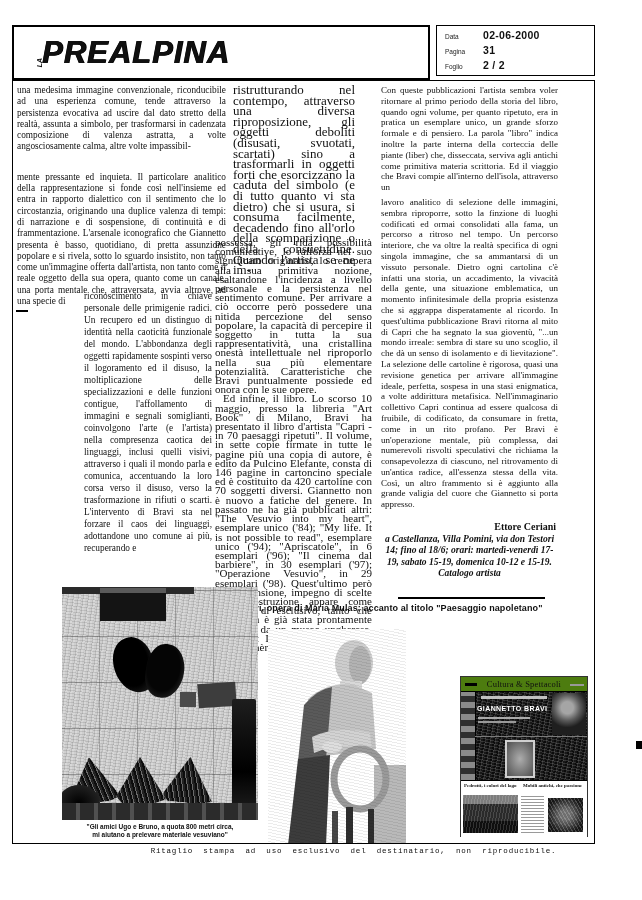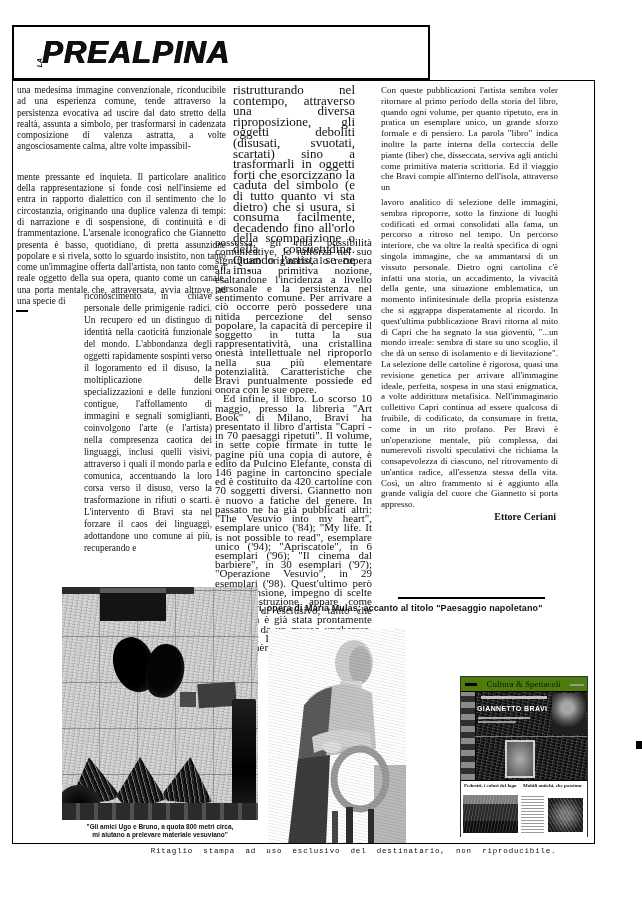--- a/index.html
+++ b/index.html
@@ -32,21 +32,21 @@
   .col p{margin:0;hyphens:auto;-webkit-hyphens:auto;}
   .col p.gap{margin-top:19px;}
   .col p.gap-sm{margin-top:4px;}
   .col p.indent{text-indent:8px;}
   .col-a1{left:17px;top:85px;width:209px;font-size:9.3px;line-height:11.3px;}
   .col-a2{left:84px;top:290px;width:128px;font-size:9.3px;line-height:12px;}
   .left-dash{position:absolute;left:16px;top:310px;width:12px;height:2px;background:#000;}
   .col-b1{left:233px;top:85px;width:122px;font-size:13px;line-height:10.6px;}
   .col-b2{left:215px;top:238px;width:157px;font-size:11px;line-height:9.2px;}
   .col-c1{left:381px;top:85px;width:177px;font-size:9px;line-height:10.8px;}
-  .byline{margin-top:2px;text-align:right;font-weight:bold;font-size:10px;padding-right:2px;}
+  .byline{margin-top:12px;text-align:right;font-weight:bold;font-size:10px;padding-right:2px;}
   .event-info{margin-top:1px;text-align:center;font-style:italic;font-weight:bold;
               font-size:9.5px;line-height:11.5px;}
 
   
   .caption-rule{position:absolute;left:398px;top:597px;width:147px;height:2px;background:#000;}
   .photo-caption{position:absolute;left:193px;top:603px;width:360px;
                  font:bold 9px "Liberation Sans",sans-serif;letter-spacing:.1px;}
   .artwork-caption{position:absolute;left:52px;top:823px;width:216px;text-align:center;
                    font:bold 6.5px "Liberation Sans",sans-serif;line-height:8px;}
 
@@ -131,20 +131,34 @@
 </style>
 </head>
 <body>
 
 <div class="page">
 
   <div class="logo-box">
     <span class="logo-la">LA</span>
     <span class="logo-text">PREALPINA</span>
   </div>
+  <div class="meta-box">
+    <div class="meta-row">
+      <span class="meta-label">Data</span>
+      <span class="meta-value">02-06-2000</span>
+    </div>
+    <div class="meta-row">
+      <span class="meta-label">Pagina</span>
+      <span class="meta-value">31</span>
+    </div>
+    <div class="meta-row">
+      <span class="meta-label">Foglio</span>
+      <span class="meta-value">2 / 2</span>
+    </div>
+  </div>
 
   <div class="main-frame"></div>
 
   <div class="col col-a1">
     <p>una medesima immagine convenzionale, riconducibile ad una esperienza comune, tende attraverso la persistenza evocativa ad uscire dal dato stretto della realtà, assunta a simbolo, per trasformarsi in cadenzata composizione di valenza astratta, a volte angosciosamente calma, altre volte impassibil-</p>
     <p class="gap">mente pressante ed inquieta. Il particolare analitico della rappresentazione si fonde così nell'insieme ed entra in rapporto dialettico con il sentimento che lo circostanzia, originando una duplice valenza di tempi: di narrazione e di sospensione, di continuità e di frammentazione. L'arsenale iconografico che Giannetto presenta è basso, quotidiano, di pretta assunzione popolare e si rivela, sotto lo sguardo insistito, non tanto come un'immagine offerta dall'artista, non tanto come il reale oggetto della sua opera, quanto come un canale, una porta mentale che, attraversata, avvia altrove, ad una specie di</p>
   </div>
   <div class="left-dash"></div>
   <div class="col col-a2">
     <p>riconoscimento in chiave personale delle primigenie radici. Un recupero ed un distinguo di identità nella caoticità funzionale del mondo. L'abbondanza degli oggetti rapidamente sospinti verso il logoramento ed il disuso, la moltiplicazione delle specializzazioni e delle funzioni contigue, l'affollamento di immagini e segnali somiglianti, coinvolgono l'arte (e l'artista) nella compresenza caotica dei linguaggi, inclusi quelli visivi, attraverso i quali il mondo parla e comunica, accentuando la loro corsa verso il disuso, verso la trasformazione in rifiuti o scarti. L'intervento di Bravi sta nel forzare il caos dei linguaggi, adottandone uno comune ai più, recuperando e</p>
@@ -155,20 +169,21 @@
   </div>
   <div class="col col-b2">
     <p>possessa, gli ridà possibilità comunicative, lo rafforza nel suo significato originario, lo recupera alla sua primitiva nozione, esaltandone l'incidenza a livello personale e la persistenza nel sentimento comune. Per arrivare a ciò occorre però possedere una nitida percezione del senso popolare, la capacità di percepire il soggetto in tutta la sua rappresentatività, una cristallina onestà intellettuale nel riproporlo nella sua più elementare potenzialità. Caratteristiche che Bravi puntualmente possiede ed onora con le sue opere.</p>
     <p class="indent">Ed infine, il libro. Lo scorso 10 maggio, presso la libreria "Art Book" di Milano, Bravi ha presentato il libro d'artista "Capri - in 70 paesaggi ripetuti". Il volume, in sette copie firmate in tutte le pagine più una copia di autore, è edito da Pulcino Elefante, consta di 146 pagine in cartoncino speciale ed è costituito da 420 cartoline con 70 soggetti diversi. Giannetto non è nuovo a fatiche del genere. In passato ne ha già pubblicati altri: "The Vesuvio into my heart", esemplare unico ('84); "My life. It is not possible to read", esemplare unico ('94); "Apriscatole", in 6 esemplari ('96); "Il cinema dal barbiere", in 30 esemplari ('97); "Operazione Vesuvio", in 29 esemplari ('98). Quest'ultimo però per dimensione, impegno di scelte e di costruzione appare come qualcosa di esclusivo, tanto che una copia è già stata prontamente prenotata da un museo ungherese, lo "Szent Istvàn Kiràly Mùzeum Szèkesfehèrbàr".</p>
   </div>
 
   <div class="col col-c1">
     <p>Con queste pubblicazioni l'artista sembra voler ritornare al primo periodo della storia del libro, quando ogni volume, per quanto ripetuto, era in pratica un esemplare unico, un grande sforzo formale e di pensiero. La parola "libro" indica inoltre la parte interna della corteccia delle piante (liber) che, disseccata, serviva agli antichi come primitiva materia scrittoria. Ed il viaggio che Bravi compie all'interno dell'isola, attraverso un</p>
     <p class="gap-sm">lavoro analitico di selezione delle immagini, sembra riproporre, sotto la finzione di luoghi codificati ed ormai consolidati alla fama, un percorso a ritroso nel tempo. Un percorso interiore, che va oltre la realtà specifica di ogni singola immagine, che sa ammantarsi di un vissuto personale. Dietro ogni cartolina c'è infatti una storia, un accadimento, la vivacità della gente, una situazione emblematica, un momento infinitesimale della propria esistenza che si aggrappa disperatamente al ricordo. In quest'ultima pubblicazione Bravi ritorna al mito di Capri che ha segnato la sua gioventù, "...un mondo irreale: sembra di stare su uno scoglio, il che dà un senso di isolamento e di lievitazione". La selezione delle cartoline è rigorosa, quasi una revisione genetica per arrivare all'immagine ideale, perfetta, sospesa in una stasi enigmatica, a volte addirittura metafisica. Nell'immaginario collettivo Capri continua ad essere qualcosa di fruibile, di codificato, da consumare in fretta, come in un rito profano. Per Bravi è un'operazione mentale, più complessa, dai numerevoli risvolti speculativi che richiama la consapevolezza di ciascuno, nel ritrovamento di un'antica radice, all'essenza stessa della vita. Così, un altro frammento si è aggiunto alla grande valigia del cuore che Giannetto si porta appresso.</p>
     <div class="byline">Ettore Ceriani</div>
+    <div class="event-info">a Castellanza, Villa Pomini, via don Testori 14; fino al 18/6; orari: martedì-venerdì 17-19, sabato 15-19, domenica 10-12 e 15-19. Catalogo artista</div>
   </div>
 
   <div class="caption-rule"></div>
   <div class="photo-caption">Giannetto Bravi, opera di Maria Mulas; accanto al titolo "Paesaggio napoletano"</div>
 
   <div class="artwork">
     <div class="aw aw-topband"></div>
     <div class="aw aw-inset"></div>
     <div class="aw aw-shoe1"></div>
     <div class="aw aw-shoe2"></div>

